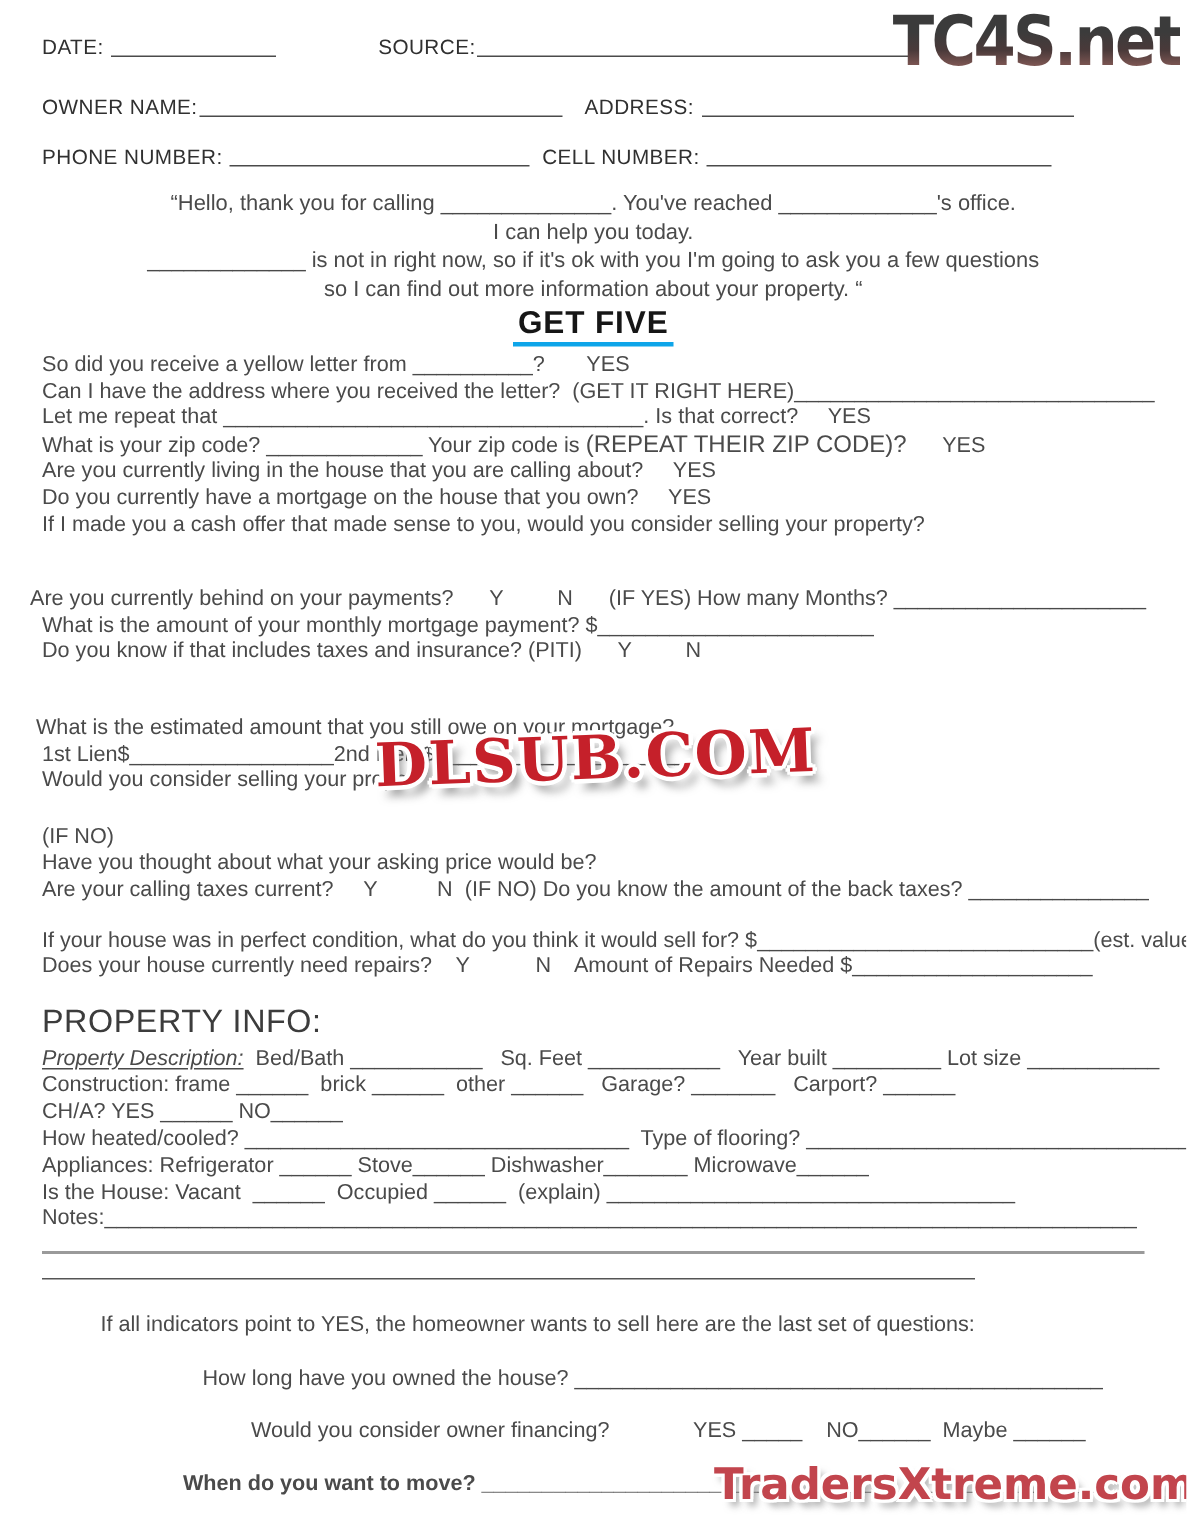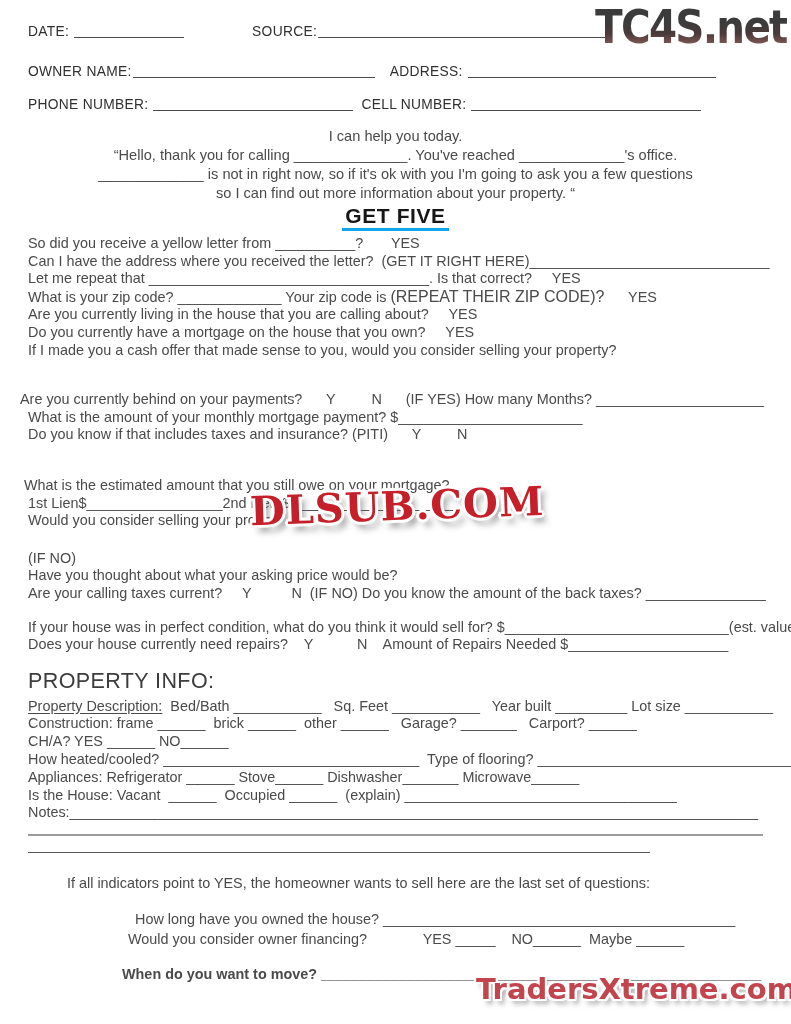--- a/index.html
+++ b/index.html
@@ -26,42 +26,42 @@
   .title-wrap { text-align:center; margin:1px 0 4px; }
   .title {
     display:inline-block;
     font-size:21px; font-weight:bold; letter-spacing:0.6px; color:#161616;
     border-bottom:3px solid #0ea5e9; padding:0 3px 0px;
   }
 
   
   .ln { padding:0 28px; font-size:14.4px; line-height:17.6px; white-space:pre; overflow:hidden; }
   .small { font-size:16px; }
-  .u { text-decoration:underline; text-underline-offset:2px; }
+  .u { text-decoration:underline; text-underline-offset:2px;font-style:italic; }
 
   .mt-pay  { margin-top:32px;padding-left:20px; }
   .mt-mort { margin-top:33px;padding-left:24px; }
   .mt-ifno { margin-top:20px; }
   .mt-val  { margin-top:16px; }
 
   
   .prop-heading {
     padding:0 28px; margin:15px 0 4px;
     font-size:21.5px; letter-spacing:0.4px; color:#3c3c3c; font-weight:400;
   }
   .prop .ln { line-height:17.8px; }
 
   
   .div1 { margin:12px 28px 0; border-top:2.5px solid #9a9a9a; }
   .div2 { margin:16px 28px 0; width:622px; border-top:1.6px solid #555; }
 
   
   .closing-intro { margin-top:22px; padding-left:67px; }
   .closing-q1 { margin-top:18px; padding-left:135px; }
-  .closing-q2 { margin-top:3px; padding-left:128px; }
+  .closing-q2 { margin-top:18px; padding-left:128px;text-align:center; }
   .closing-q3 { margin-top:17px; padding-left:122px;font-weight:bold; }
 
   
   .logo-tc4s {
     position:absolute; top:2px; right:4px; z-index:5;
     font-family:"DejaVu Sans", sans-serif; font-weight:bold;
     font-size:46px; letter-spacing:-2px; line-height:1.1;
     transform:scaleX(0.88); transform-origin:top right;
     color:#3b3b3b;
     background:linear-gradient(180deg,#3b3b3b 38%, #4a3a3a 62%, #96645f 92%);
@@ -112,22 +112,22 @@
     <span class="hblank" style="width:248px;"></span>
   </div>
   <div class="hrow">
     <span class="hlabel">PHONE NUMBER:</span>
     <span class="hblank" style="width:200px;"></span>
     <span class="hlabel" style="margin-left:8px;">CELL NUMBER:</span>
     <span class="hblank" style="width:230px;"></span>
   </div>
 
   <div class="greeting">
+    <div class="gln">“Hello, thank you for calling ______________. You've reached _____________'s office.</div>
     <div class="gln">I can help you today.</div>
-    <div class="gln">“Hello, thank you for calling ______________. You've reached _____________'s office.</div>
     <div class="gln">_____________ is not in right now, so if it's ok with you I'm going to ask you a few questions</div>
     <div class="gln">so I can find out more information about your property. “</div>
   </div>
 
   <div class="title-wrap">
     <span class="title">GET FIVE</span>
   </div>
 
   <div>
     <div class="ln">So did you receive a yellow letter from __________?       YES</div>

